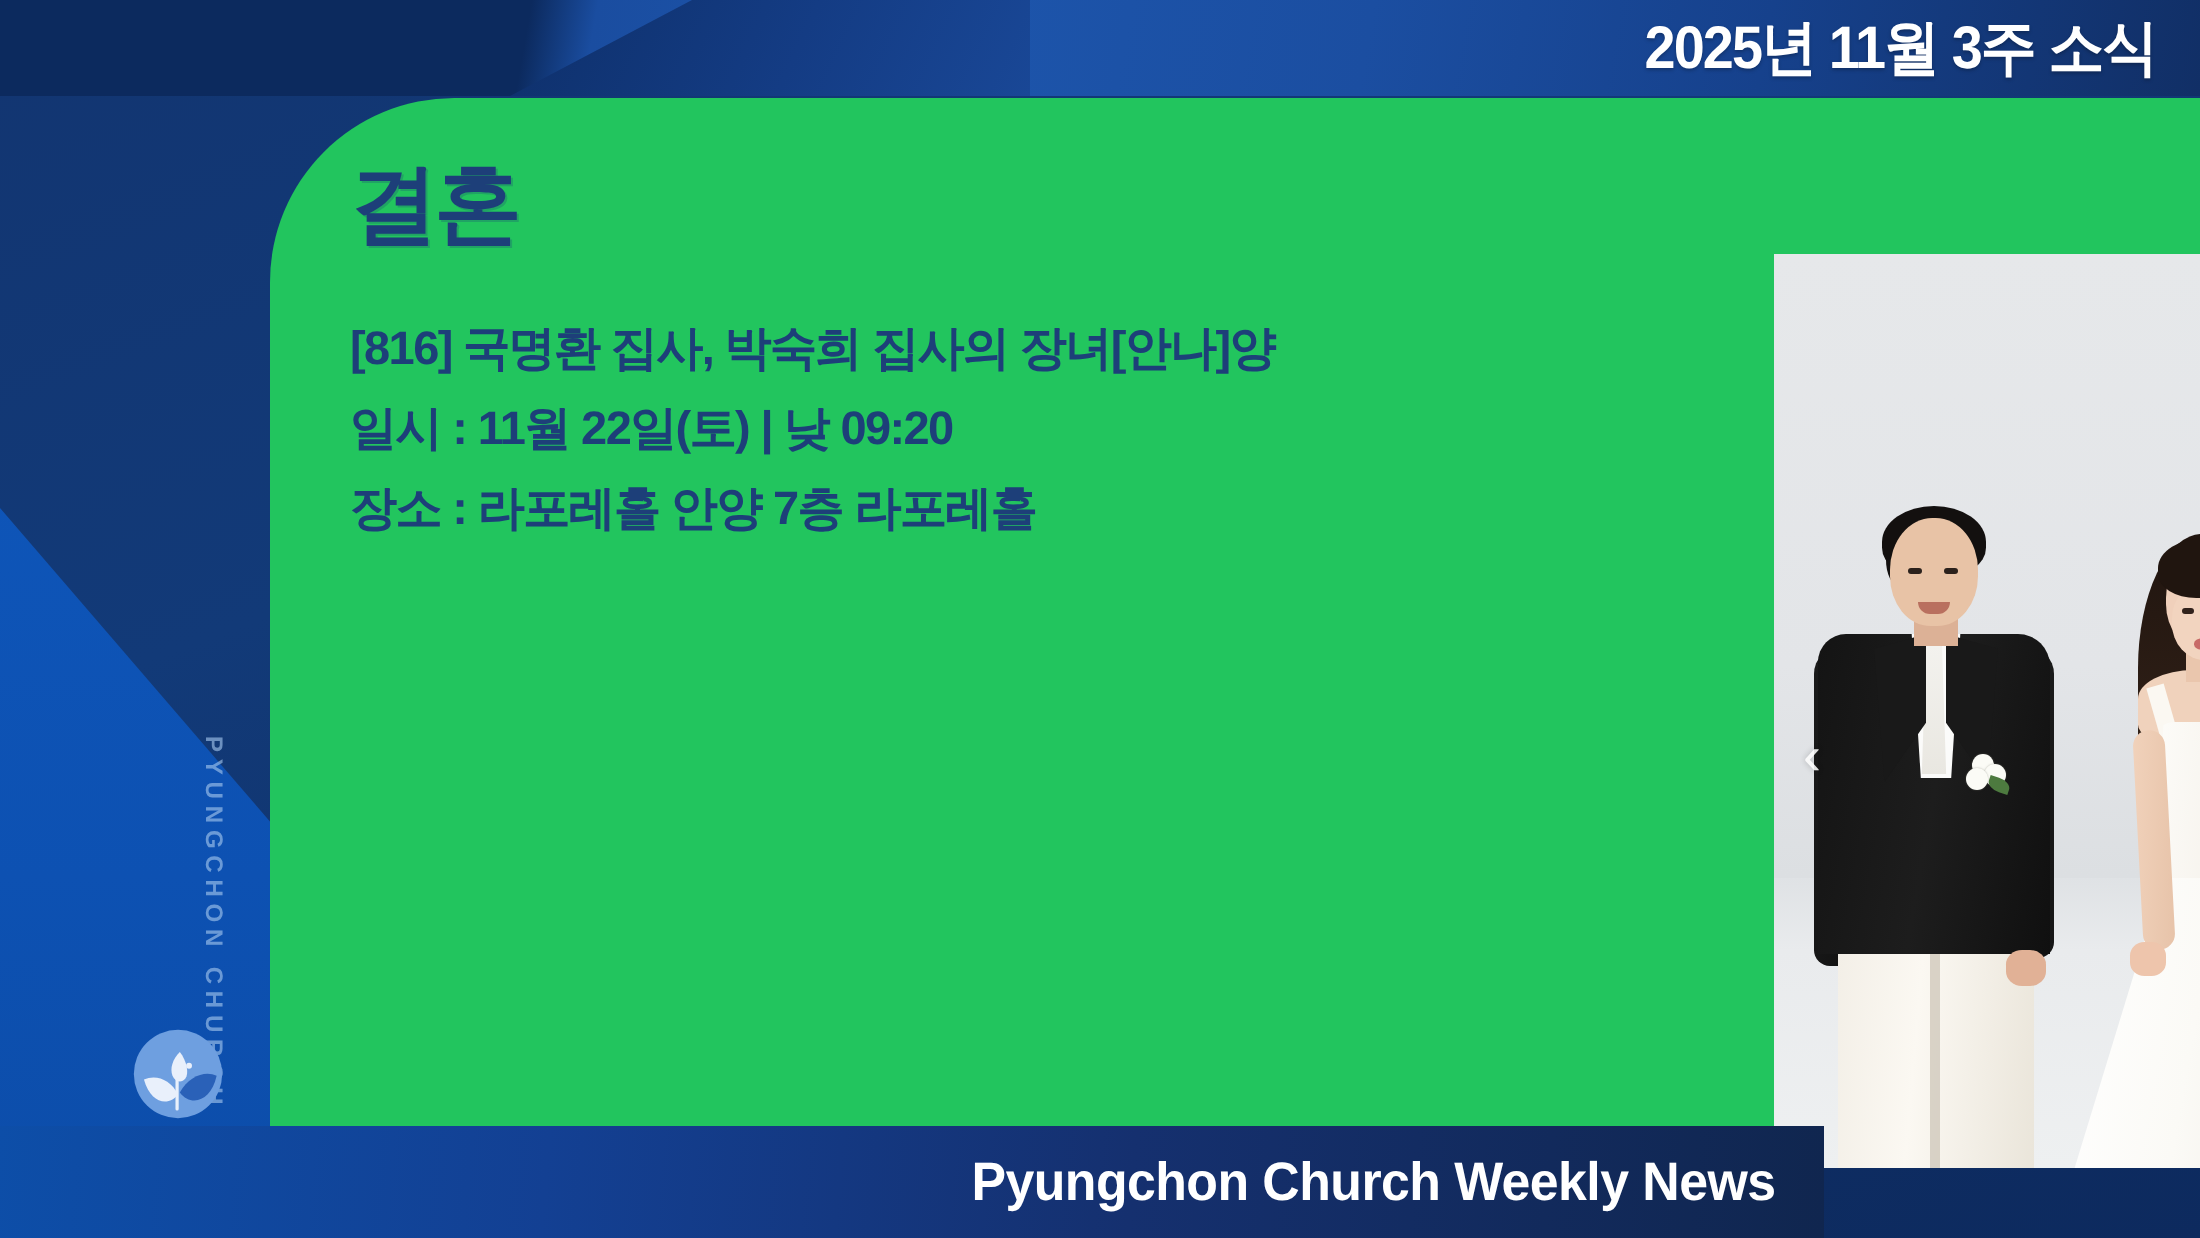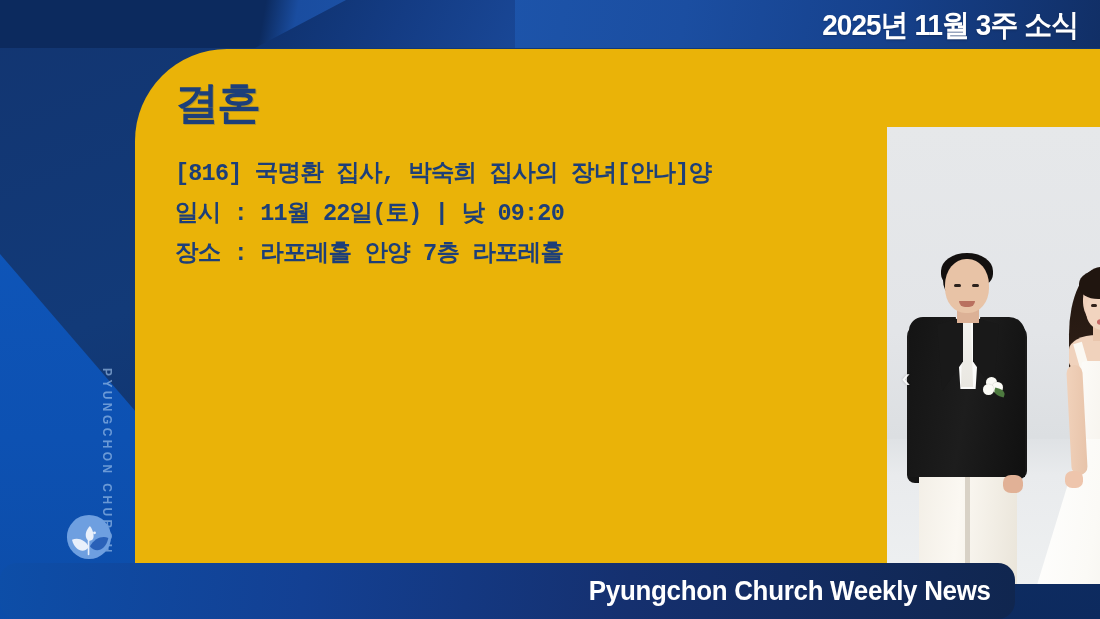--- a/index.html
+++ b/index.html
@@ -74,42 +74,41 @@
     text-shadow: 0 1px 2px rgba(0,0,0,0.25);
   }
 
   
   .card {
     position: absolute;
     left: 135px;
     top: 49px;
     width: 965px;
     height: 514px;
-    background: #eab308;
+    background: #22c55e;
     border-top-left-radius: 92px;
   }
 
   .card-title {
     position: absolute;
     left: 40px;
     top: 27px;
     color: #1d3f79;
     font-size: 44px;
     font-weight: 900;
     letter-spacing: -2px;
     line-height: 54px;
     text-shadow: 1px 1px 0 rgba(29,63,121,0.25);
   }
 
   .card-body {
     position: absolute;
     left: 40px;
     top: 105px;
     width: 575px;
-    font-family: Liberation Mono, monospace;
   }
 
   .body-line {
     color: #1d3f79;
     font-size: 23.5px;
     font-weight: 700;
     letter-spacing: -0.8px;
     line-height: 40px;
     white-space: nowrap;
   }
@@ -412,24 +411,23 @@
     top: 514px;
     width: 46px;
     height: 46px;
   }
 
   
   .bottom-bar {
     position: absolute;
     left: 0;
     bottom: 0;
-    width: 1015px;
+    width: 912px;
     height: 56px;
     background: linear-gradient(95deg, #0d4ea8 0%, #134093 30%, #15306f 62%, #10264f 100%);
-    border-radius: 17px;
   }
   .bottom-title {
     position: absolute;
     right: 24px;
     top: 9px;
     color: #ffffff;
     font-size: 27px;
     font-weight: 700;
     letter-spacing: -0.3px;
     line-height: 38px;

